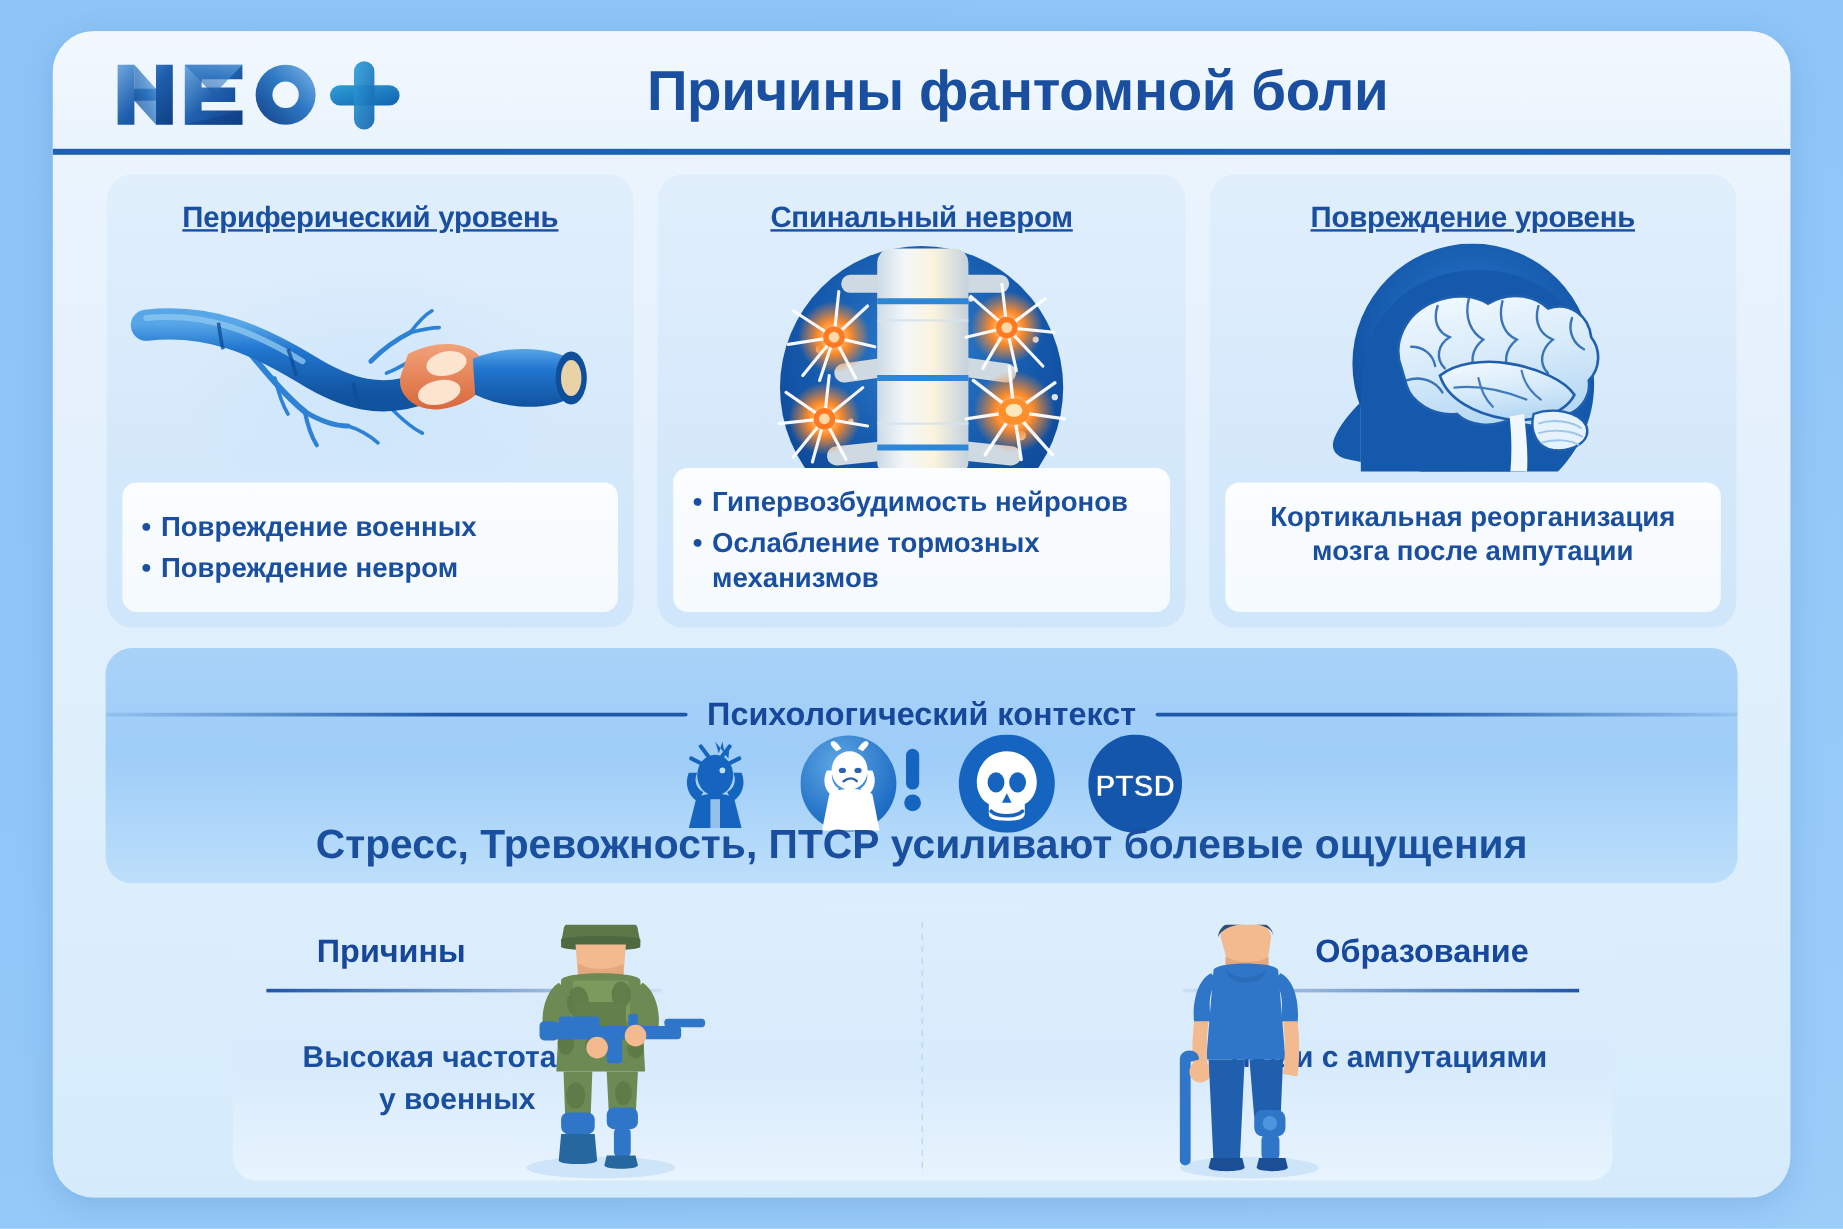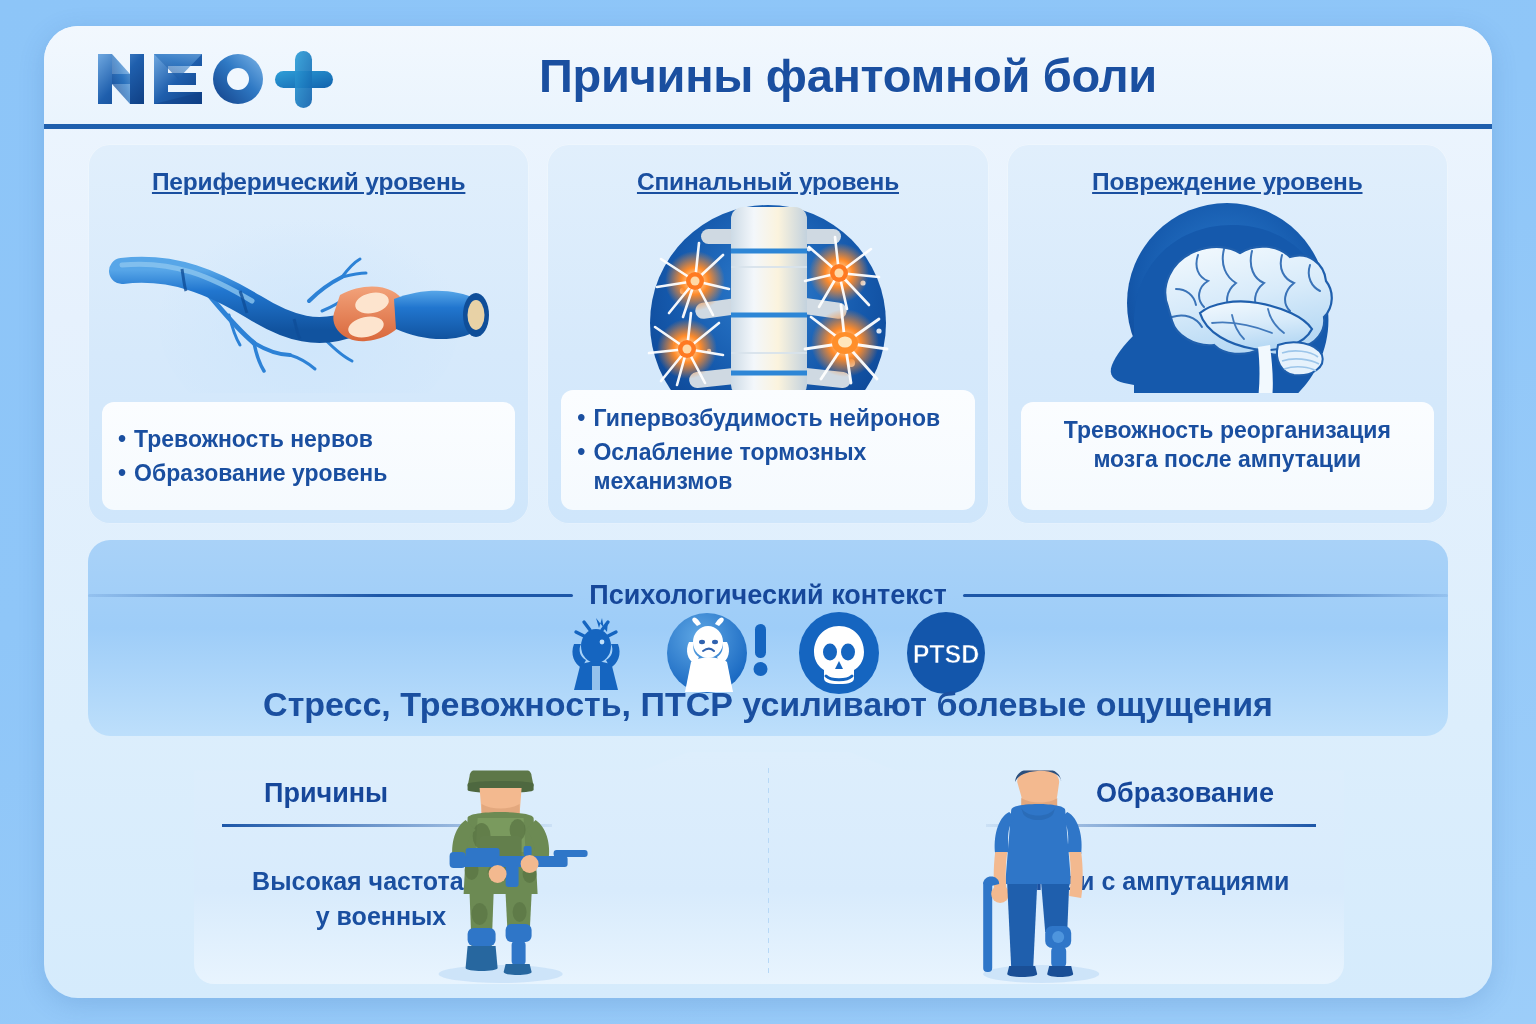--- a/index.html
+++ b/index.html
@@ -269,31 +269,31 @@
           <ellipse cx="262" cy="124" rx="18" ry="10" fill="#fde4ce" transform="rotate(-12 262 124)"></ellipse>
 
           <path d="M290 96 C320 84 352 86 372 96 L372 128 C352 140 318 138 292 126 Z" fill="url(#nrv)"></path>
           <ellipse cx="372" cy="112" rx="13" ry="22" fill="#0f4e99"></ellipse>
           <ellipse cx="372" cy="112" rx="8.5" ry="15" fill="#e8d2a6"></ellipse>
         </svg>
       </div>
       <div class="bullets">
         <div class="bullet">
             <span class="dot">•</span>
-            <span>Тревожность нервов</span>
+            <span>Повреждение военных</span>
           </div>
         <div class="bullet">
             <span class="dot">•</span>
-            <span>Образование уровень</span>
+            <span>Повреждение невром</span>
           </div>
       </div>
     </div>
 
     <div class="col col2">
-      <div class="col-title">Спинальный уровень</div>
+      <div class="col-title">Спинальный невром</div>
       <div class="col-art">
         <svg width="310" height="190" viewBox="0 0 310 190">
           <defs>
             <radialGradient id="disc2" cx="50%" cy="36%" r="68%">
               <stop offset="0" stop-color="#2f7fd0"></stop>
                 <stop offset="0.6" stop-color="#1559ac"></stop>
                 <stop offset="1" stop-color="#0c4391"></stop>
             </radialGradient>
             <linearGradient id="bone" x1="0" y1="0" x2="1" y2="0">
               <stop offset="0" stop-color="#cddbe6"></stop>
@@ -458,21 +458,21 @@
               <path d="M210 150 C222 146 238 148 246 154"></path>
               <path d="M210 158 C222 154 238 156 247 161"></path>
               <path d="M212 166 C224 162 238 164 244 168"></path>
             </g>
 
             <path d="M186 144 C188 162 188 180 186 196 L200 196 C202 178 200 160 198 142 Z" fill="#f2f9fe"></path>
           </g>
         </svg>
       </div>
       <div class="bullets">
-        <div class="bullet"><span>Тревожность реорганизация мозга после ампутации</span></div>
+        <div class="bullet"><span>Кортикальная реорганизация мозга после ампутации</span></div>
       </div>
     </div>
   </div>
 
   <div class="psy">
     <div class="psy-head">
       <div class="line"></div>
       <div class="psy-title">Психологический контекст</div>
       <div class="line right"></div>
     </div>

